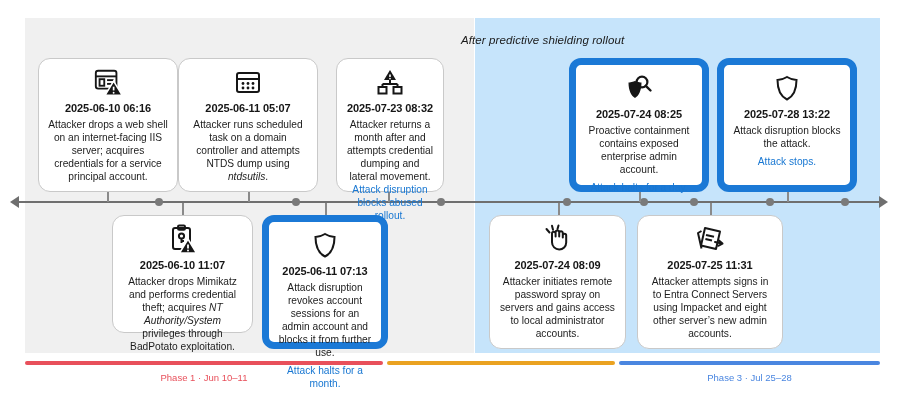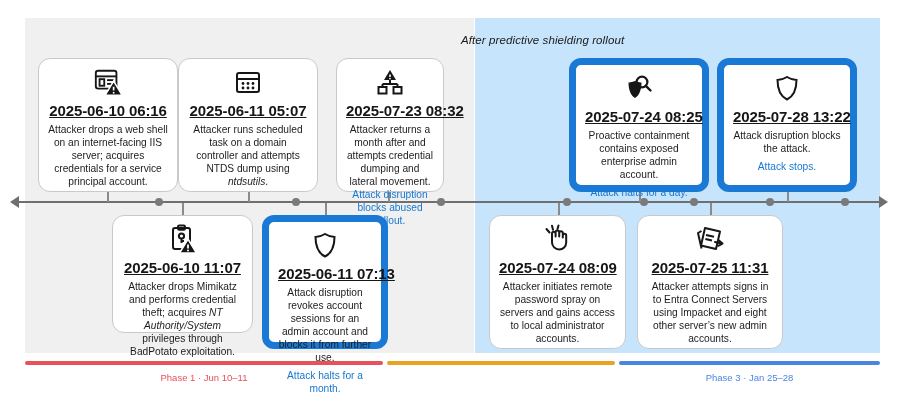--- a/index.html
+++ b/index.html
@@ -56,22 +56,22 @@
     text-align:center;
     padding:7px 9px 6px;
   }
   .card.hl{border:7px solid #000000;}
   .card .icon{
     height:32px;display:flex;align-items:center;justify-content:center;
     margin-bottom:4px;
   }
   .card .icon svg{display:block;}
   .card .time{
-    font-size:15px;font-weight:bold;color:#161616;
-    margin-bottom:4px;white-space:nowrap;letter-spacing:-.1px;text-decoration:underline;
+    font-size:11px;font-weight:bold;color:#161616;
+    margin-bottom:4px;white-space:nowrap;letter-spacing:-.1px;
   }
   .card .desc{
     font-size:10.2px;line-height:13px;color:#1c1c1c;
   }
   .card .desc i{font-style:italic;}
   .card .note{
     font-size:10.2px;line-height:13px;color:#1877d2;margin-top:5px;
   }
   .card .note.tight{margin-top:0;}
 
@@ -247,15 +247,15 @@
     </div>
     <div class="time">2025-07-25 11:31</div>
     <div class="desc">Attacker attempts signs in to Entra Connect Servers using Impacket and eight other server’s new admin accounts.</div>
   </div>
 
   <div class="phase-bar" id="bar-1" style="left: 25px; width: 358px; background: rgb(232, 80, 91);"></div>
   <div class="phase-bar" id="bar-2" style="left: 387px; width: 228px; background: rgb(234, 162, 33);"></div>
   <div class="phase-bar" id="bar-3" style="left: 619px; width: 261px; background: rgb(74, 134, 224);"></div>
 
   <div class="phase-text" id="text-1" style="left: 25px; width: 358px; color: rgb(232, 80, 91);">Phase 1  ·  Jun 10–11</div>
-  <div class="phase-text" id="text-3" style="left: 619px; width: 261px; color: rgb(74, 134, 224);">Phase 3  ·  Jan 25–28</div>
+  <div class="phase-text" id="text-3" style="left: 619px; width: 261px; color: rgb(74, 134, 224);">Phase 3  ·  Jul 25–28</div>
 
 </div>
 
 </body></html>

